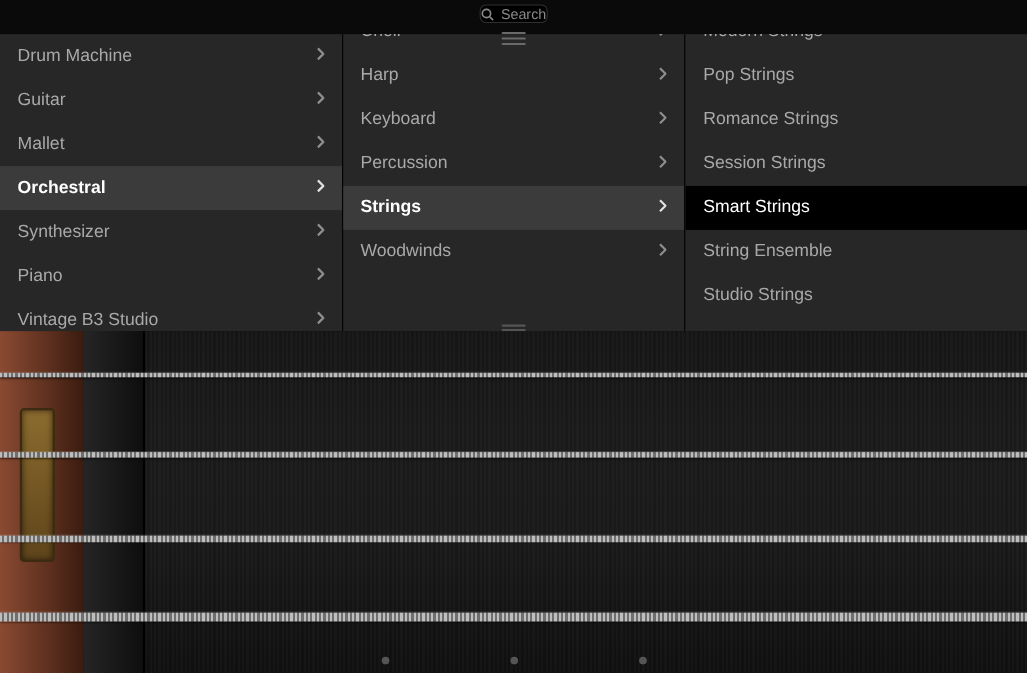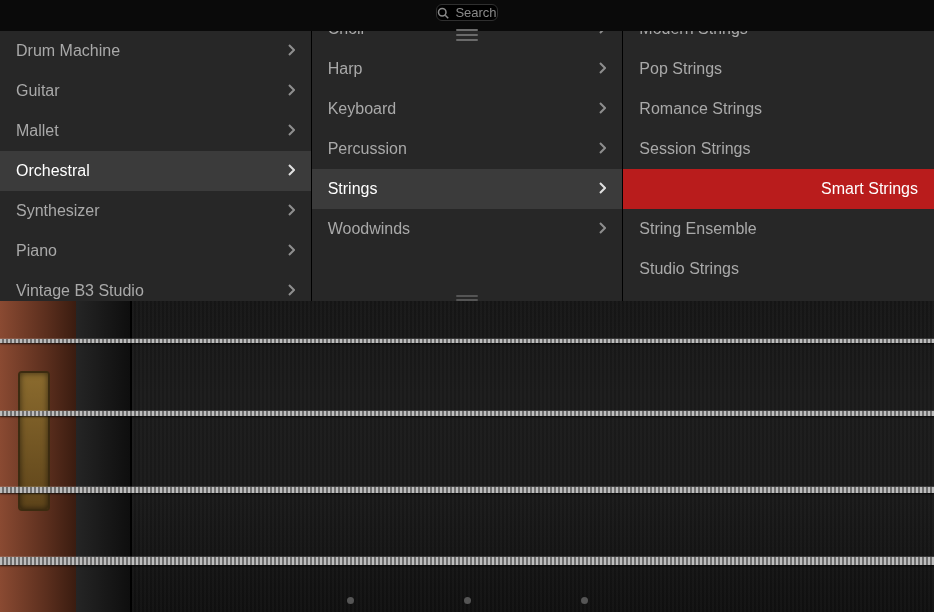--- a/index.html
+++ b/index.html
@@ -65,22 +65,22 @@
     .item {
       height: 40px;
       display: flex;
       align-items: center;
       justify-content: space-between;
       padding: 0 16px;
       color: #a9a9a9;
       font-size: 16px;
       cursor: pointer;
     }
-    .item.highlight { background: #3b3b3b; color: #fff; }
-    .item.selected { background: #b91c1c; color: #fff; justify-content: flex-end; }
+    .item.highlight { background: #3b3b3b; color: #fff; font-weight: bold; }
+    .item.selected { background: #000000; color: #fff; }
     .item.partial { margin-top: -22px; }
     .chev { width: 8px; color: #8e8e8e; }
     .item.highlight .chev { color: #e0e0e0; }
     .grip {
       position: absolute;
       left: 50%;
       transform: translateX(-50%);
       top: 293px;
       width: 50px;
       height: 14px;

